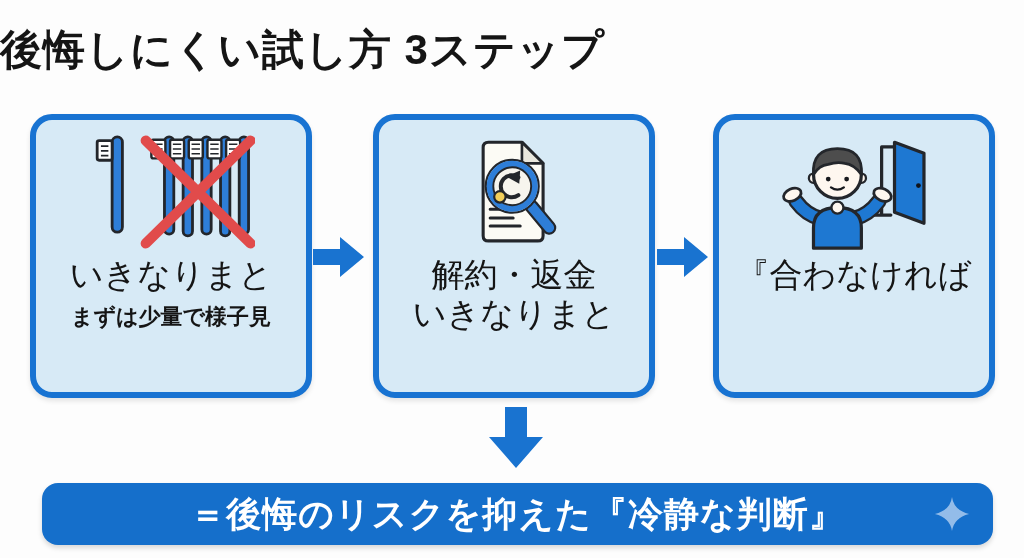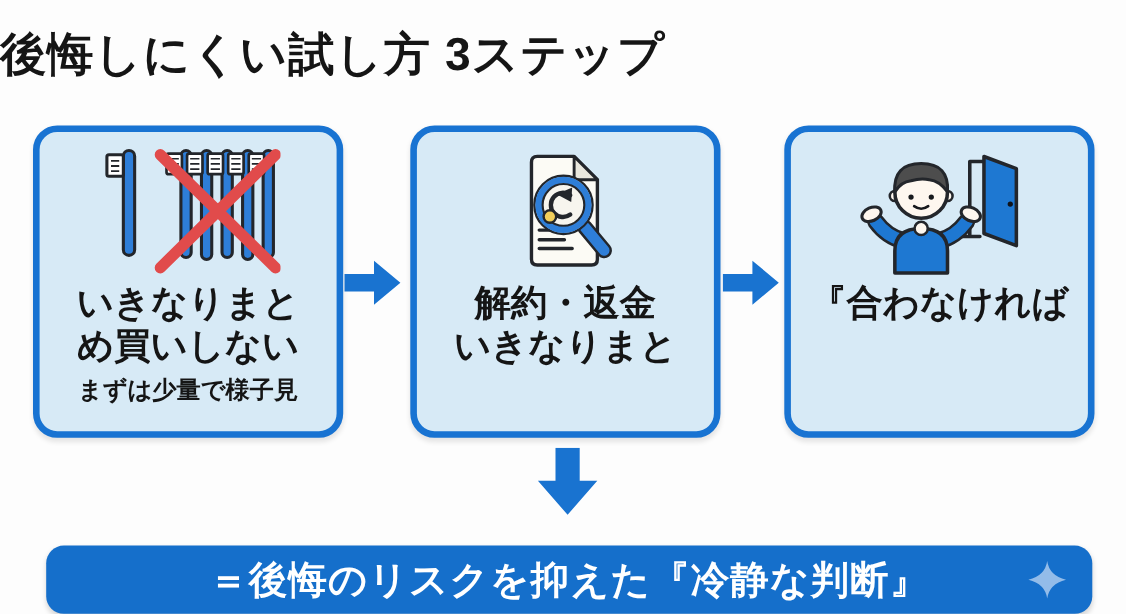--- a/index.html
+++ b/index.html
@@ -26,38 +26,37 @@
     box-shadow:0 3px 5px rgba(0,0,0,0.10);
   }
   .box-1 { left:30px; }
   .box-2 { left:373px; }
   .box-3 { left:713px; }
   .step-icon {
     height:116px; display:flex; align-items:center; justify-content:center;
   }
   .step-main {
     margin-top:6px;
-    font-size:33px; font-weight:bold; color:#151515;
+    font-size:33px; font-weight:normal; color:#151515;
     line-height:1.17; text-align:center; white-space:nowrap;
   }
   .step-sub {
     margin-top:7px;
     font-size:22px; font-weight:bold; color:#151515;
     text-align:center; white-space:nowrap;
   }
   .flow-arrow { position:absolute; }
   .arrow-1 { left:313px; top:236px; }
   .arrow-2 { left:657px; top:236px; }
   .arrow-down { left:488px; top:407px; }
   .conclusion-bar {
     position:absolute; left:42px; top:483px; width:951px; height:62px;
     background:#156fcb; border-radius:16px;
     display:flex; align-items:center; justify-content:center;
     box-shadow:0 3px 5px rgba(0,0,0,0.15);
-    margin-top:13px;
   }
   .conclusion-text {
     color:#ffffff; font-size:35px; font-weight:bold;
     letter-spacing:1px; white-space:nowrap;
   }
   .bar-sparkle {
     position:absolute; right:22px; top:50%;
     transform:translateY(-50%);
     width:38px; height:38px;
   }
@@ -105,21 +104,20 @@
             <rect x="0" y="5" width="15" height="20" rx="2" fill="#ffffff" stroke="#23262b" stroke-width="2.6"></rect>
             <path d="M3,10 H12 M3,15 H12 M3,20 H12" stroke="#23262b" stroke-width="1.6"></path>
           </g>
 
           <path d="M62,6 L174,116 M174,6 L62,116" stroke="#e14b4b" stroke-width="11" stroke-linecap="round"></path>
         </g>
       </svg>
     </div>
     <div class="step-main">
       <div>いきなりまと</div>
-      <div>め買いしない</div>
     </div>
     <div class="step-sub">まずは少量で様子見</div>
   </div>
 
   <div class="step-box box-2">
     <div class="step-icon">
       <svg width="104" height="116" viewBox="0 0 118 125">
 
         <path d="M24,12 Q24,6 30,6 H68 L92,30 V112 Q92,118 86,118 H30 Q24,118 24,112 Z" fill="#fcfbf5" stroke="#23262b" stroke-width="3.5" stroke-linejoin="round"></path>
         <path d="M68,6 L92,30 H68 Z" fill="#e9e7dd" stroke="#23262b" stroke-width="3" stroke-linejoin="round"></path>

